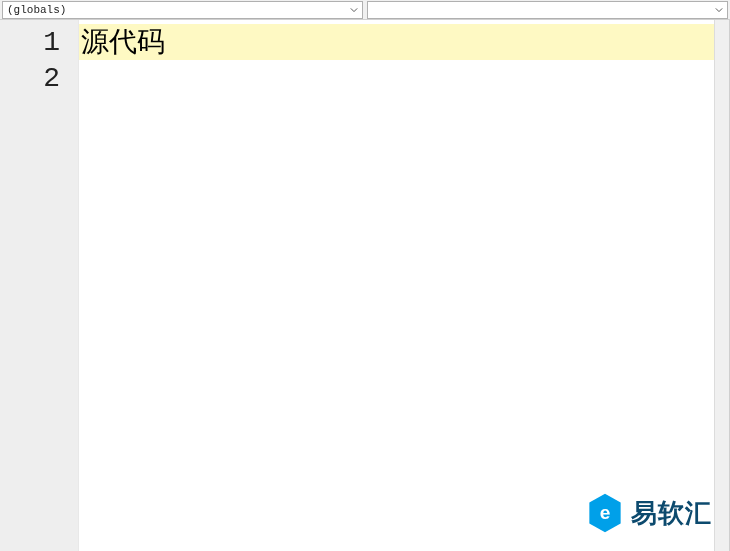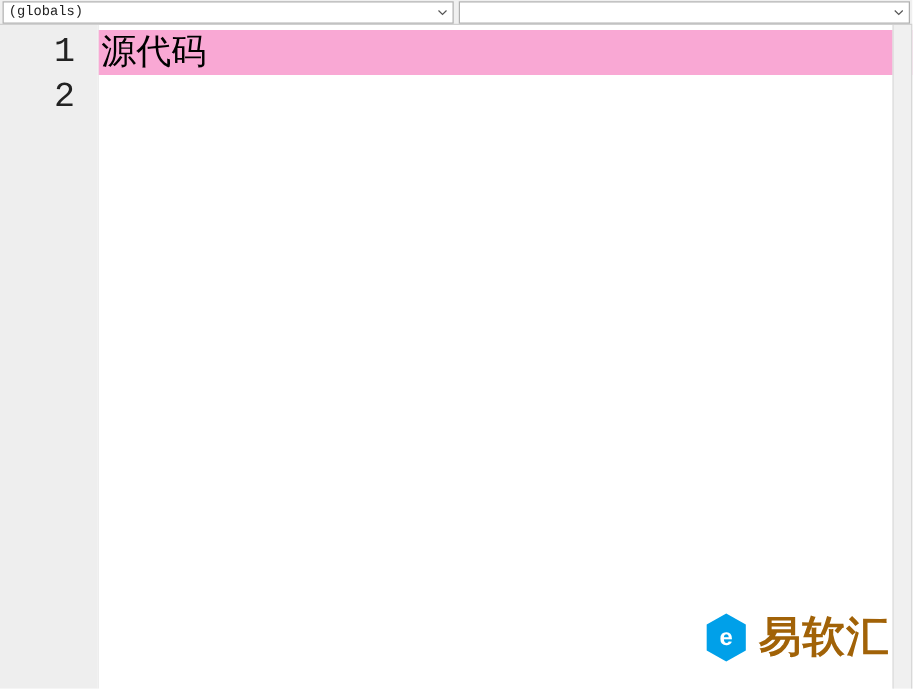--- a/index.html
+++ b/index.html
@@ -70,21 +70,21 @@
   .code-line {
     height: 36px;
     line-height: 36px;
     font-size: 28px;
     font-family: "SimSun", "NSimSun", serif;
     color: #000;
     padding-left: 2px;
     white-space: pre;
   }
   .code-line.highlight {
-    background: #f9a8d4;
+    background: #fef9c3;
     width: 100%;
   }
 
   .scrollbar-v {
     position: absolute;
     right: 0;
     top: 0;
     bottom: 0;
     width: 16px;
     background: #f0f0f0;
@@ -97,25 +97,25 @@
     bottom: 18px;
     display: flex;
     align-items: center;
     gap: 8px;
     color: #1a1a1a;
   }
   .watermark .logo {
     width: 36px; height: 40px;
   }
   .watermark .wm-text {
-    font-size: 34px;
+    font-size: 26px;
     font-weight: 700;
     font-family: "Microsoft YaHei", sans-serif;
     letter-spacing: 1px;
-    color: #a16207;
+    color: #0c4a6e;
   }
 
   .frame-right {
     position: absolute;
     right: 0; top: 0; bottom: 0;
     width: 1px;
     background: #cfcfcf;
   }
 </style>
 </head>

